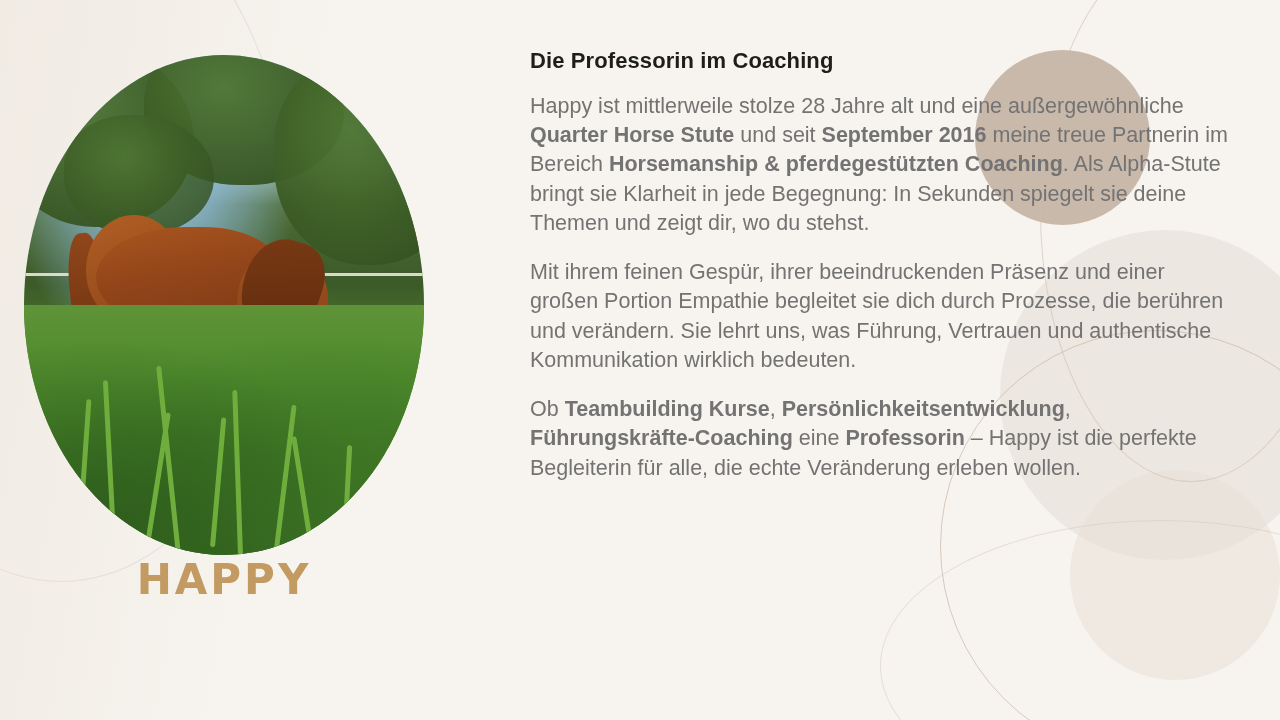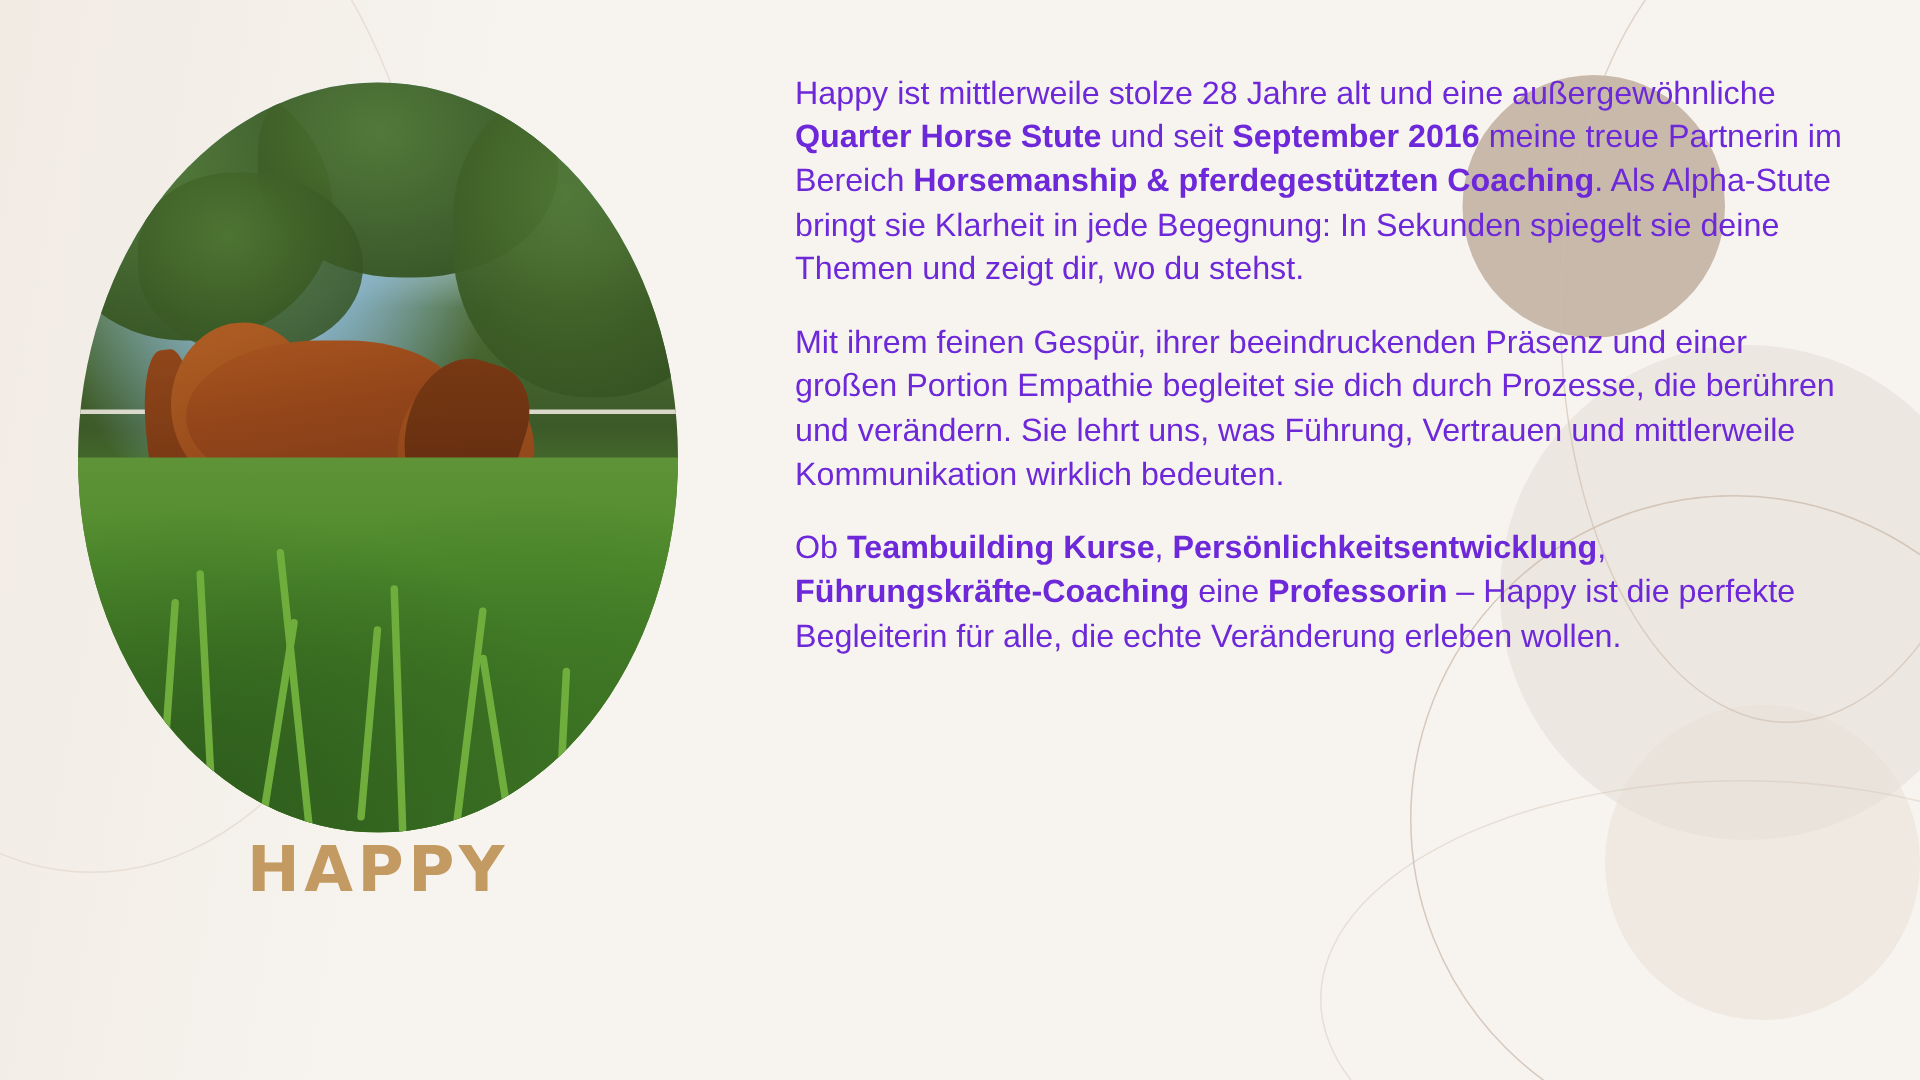--- a/index.html
+++ b/index.html
@@ -94,21 +94,21 @@
     border-radius: 50%;
     border: 1.5px solid #e3d9cf;
     opacity: 0.8;
     top: -120px;
     left: -170px;
   }
 
   
   .photo-block {
     position: absolute;
-    left: 52px;
+    left: 24px;
     top: 55px;
     width: 400px;
     height: 530px;
   }
   .photo-oval {
     position: absolute;
     left: 0;
     top: 0;
     width: 400px;
     height: 500px;
@@ -282,21 +282,21 @@
   .headline {
     font-size: 22px;
     font-weight: 700;
     color: #1d1d1b;
     margin: 0 0 18px 0;
     letter-spacing: 0.1px;
   }
   .para {
     font-size: 21.5px;
     line-height: 1.36;
-    color: #6d28d9;
+    color: #737373;
     margin: 0 0 20px 0;
   }
   .para:last-child { margin-bottom: 0; }
   .para b { font-weight: 700; }
 </style>
 </head>
 <body>
 
 <div class="slide">
 
@@ -346,18 +346,19 @@
         <div class="weed" style="left:214px;bottom:0px;height:165px;transform:rotate(-2deg);"></div>
         <div class="weed" style="left:250px;bottom:6px;height:145px;transform:rotate(7deg);"></div>
         <div class="weed" style="left:286px;bottom:0px;height:120px;transform:rotate(-9deg);"></div>
         <div class="weed" style="left:318px;bottom:10px;height:100px;transform:rotate(3deg);"></div>
       </div>
     </div>
     <div class="photo-caption">HAPPY</div>
   </div>
 
   <div class="text-col">
+    <h1 class="headline">Die Professorin im Coaching</h1>
     <p class="para"><span>Happy ist mittlerweile stolze 28 Jahre alt und eine außergewöhnliche </span><b>Quarter Horse Stute</b><span> und seit </span><b>September 2016</b><span> meine treue Partnerin im Bereich </span><b>Horsemanship &amp; pferdegestützten Coaching</b><span>. Als Alpha-Stute bringt sie Klarheit in jede Begegnung: In Sekunden spiegelt sie deine Themen und zeigt dir, wo du stehst.</span></p>
-    <p class="para"><span>Mit ihrem feinen Gespür, ihrer beeindruckenden Präsenz und einer großen Portion Empathie begleitet sie dich durch Prozesse, die berühren und verändern. Sie lehrt uns, was Führung, Vertrauen und mittlerweile Kommunikation wirklich bedeuten.</span></p>
+    <p class="para"><span>Mit ihrem feinen Gespür, ihrer beeindruckenden Präsenz und einer großen Portion Empathie begleitet sie dich durch Prozesse, die berühren und verändern. Sie lehrt uns, was Führung, Vertrauen und authentische Kommunikation wirklich bedeuten.</span></p>
     <p class="para"><span>Ob </span><b>Teambuilding Kurse</b><span>, </span><b>Persönlichkeitsentwicklung</b><span>, </span><b>Führungskräfte-Coaching</b><span> eine </span><b>Professorin</b><span> – Happy  ist die perfekte Begleiterin für alle, die echte Veränderung erleben wollen.</span></p>
   </div>
 
 </div>
 
 </body></html>

